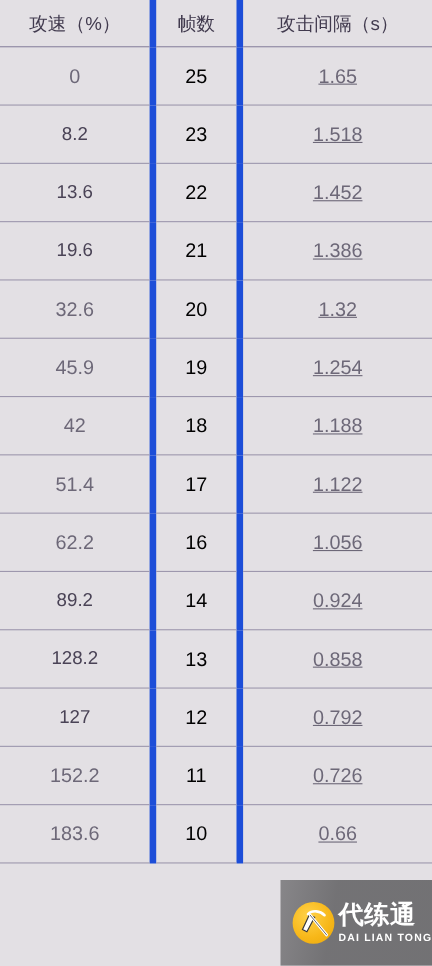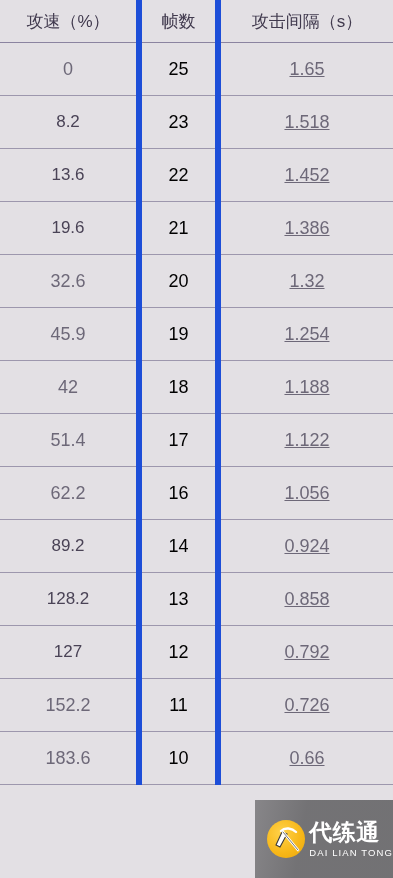--- a/index.html
+++ b/index.html
@@ -110,21 +110,21 @@
   }
   #watermark .wm-cn {
     font-size: 23px;
     font-weight: bold;
     color: #ffffff;
     letter-spacing: 0.5px;
     font-family: "DejaVu Sans", "Liberation Sans", sans-serif;
   }
   #watermark .wm-en {
     font-size: 9.5px;
-    font-weight: normal;
+    font-weight: bold;
     color: #ffffff;
     letter-spacing: 1.1px;
     margin-top: 4px;
     text-align: right;
   }
 </style>
 </head>
 <body>
 
 <table id="attack-speed-table">

